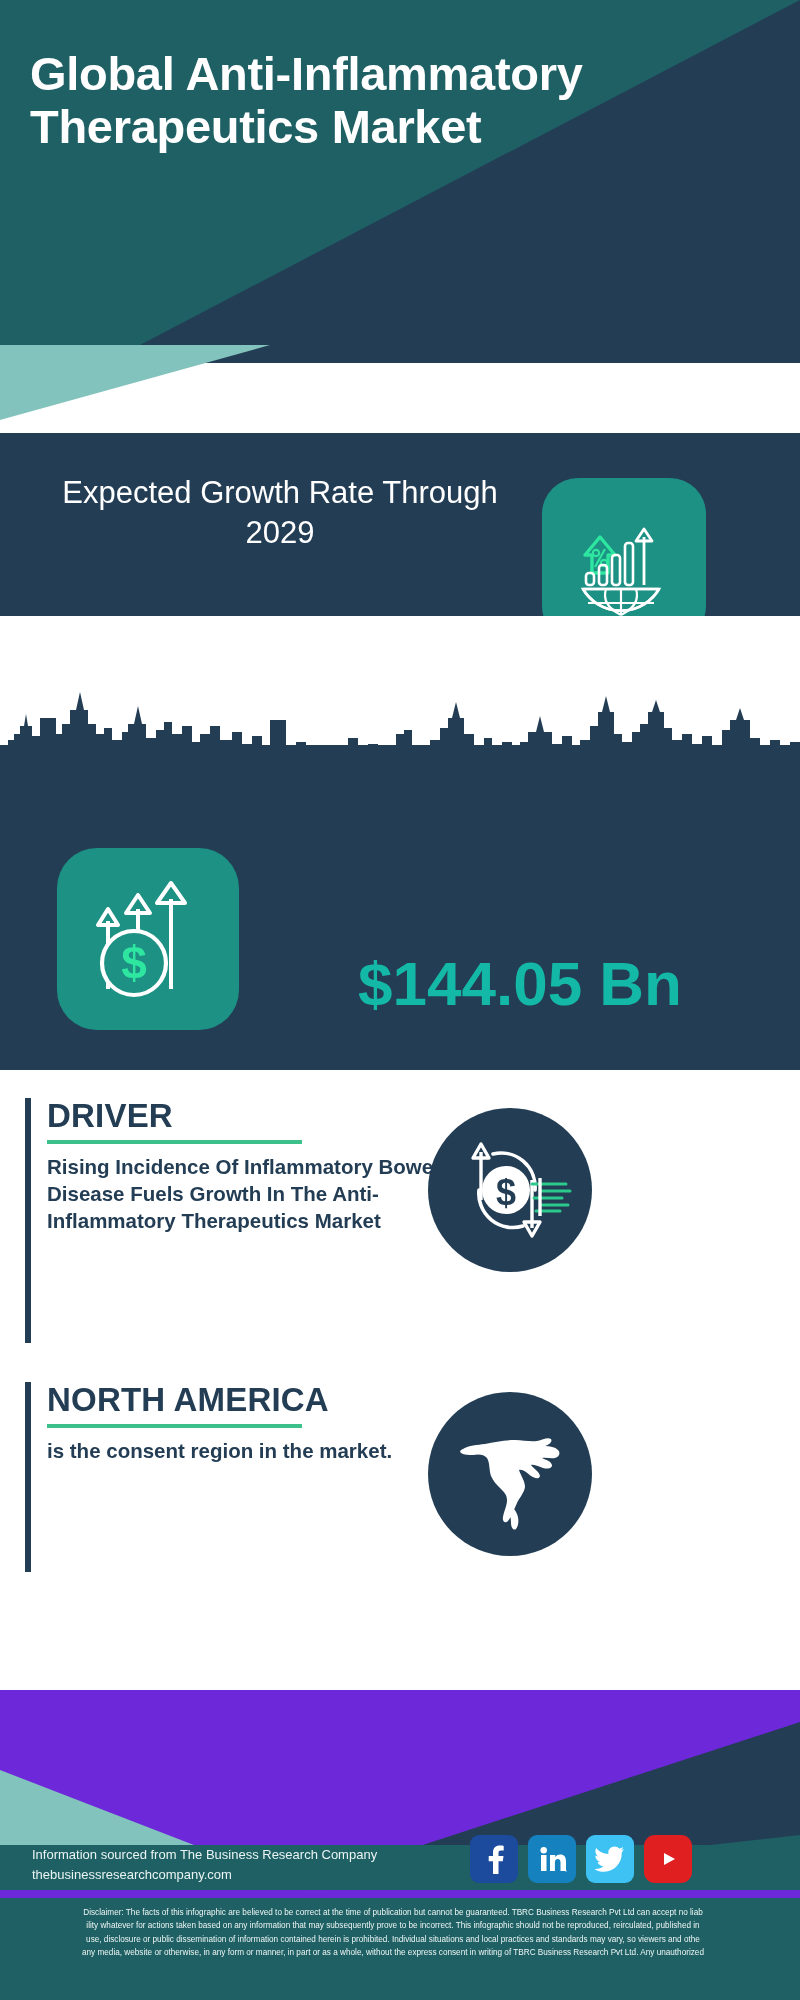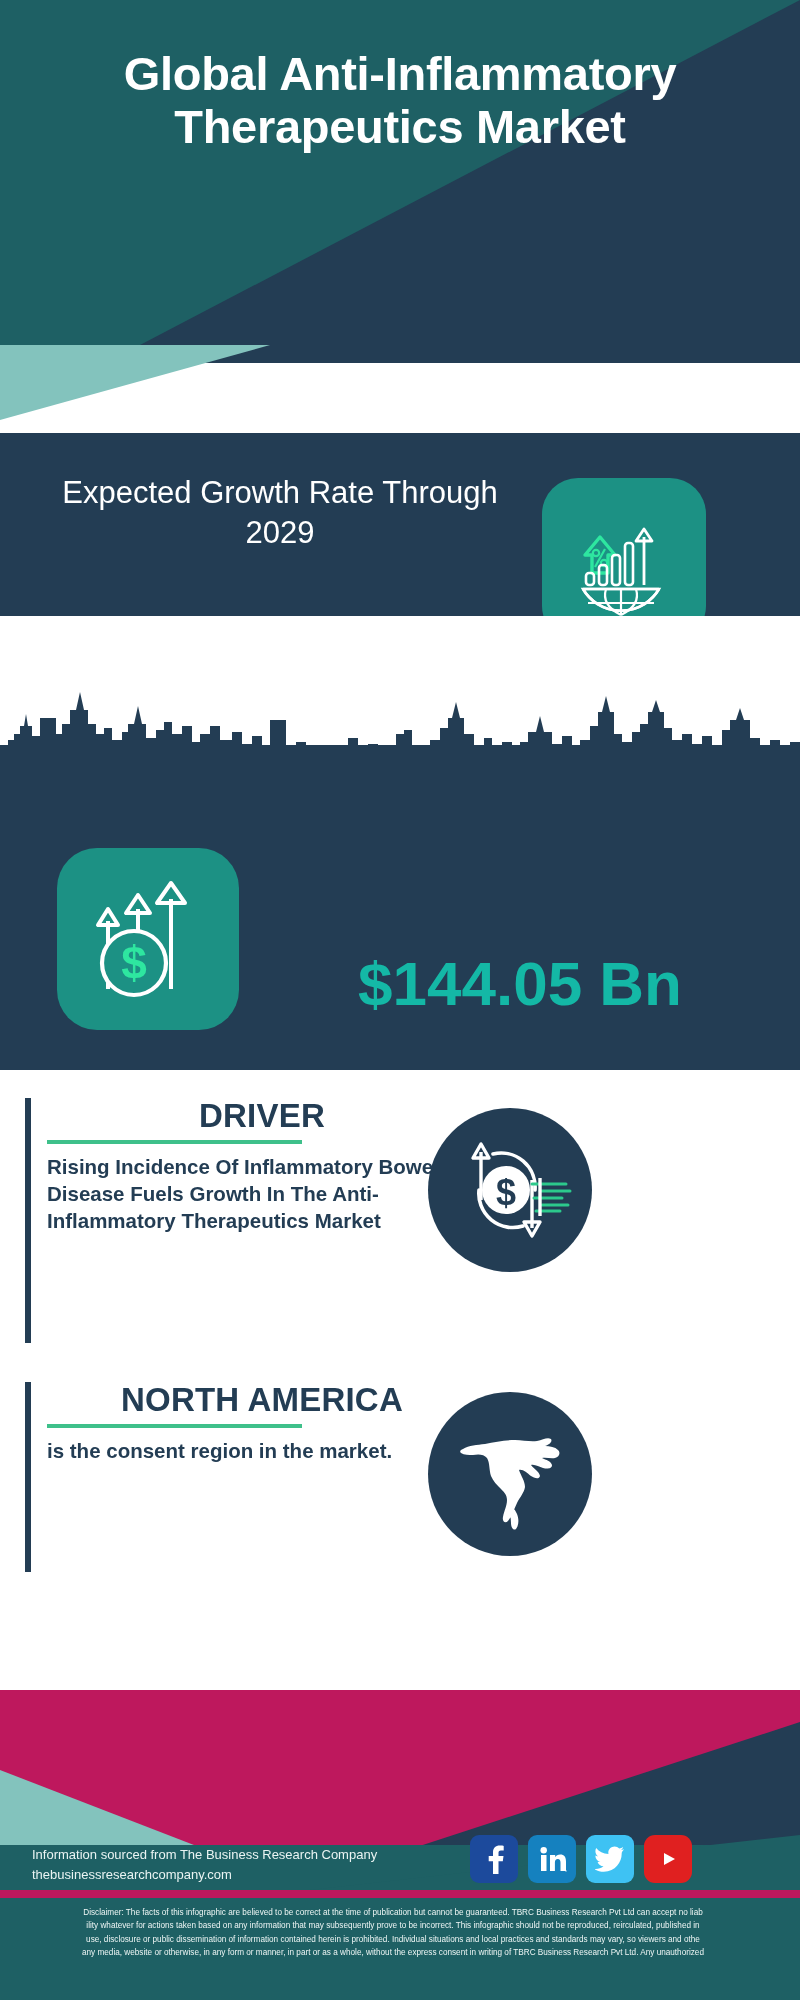--- a/index.html
+++ b/index.html
@@ -13,21 +13,21 @@
 
   
   .header{position:absolute;left:0;top:0;width:800px;height:345px;background:#1e6064;overflow:hidden;}
   .header .diag-dark{
     position:absolute;left:0;top:0;width:800px;height:345px;
     background:#233d54;
     clip-path:polygon(800px 0, 800px 345px, 140px 345px);
   }
   .header-title{
     position:absolute;left:0;top:48px;width:800px;
-    text-align:center;
+    text-align:left;
     color:#ffffff;
     font-size:47px;line-height:1.12;
     font-weight:bold;
     letter-spacing:-0.3px;
     padding:0 30px;box-sizing:border-box;
     z-index:3;
   }
 
   
   .band-white{position:absolute;left:0;top:345px;width:800px;height:88px;background:#ffffff;overflow:hidden;}
@@ -70,33 +70,33 @@
     position:absolute;left:255px;top:958px;width:530px;text-align:center;
     color:#14b8a6;font-size:62px;font-weight:bold;line-height:1;
   }
 
   
   .insights{position:absolute;left:0;top:1070px;width:800px;height:620px;background:#ffffff;}
   .insight{position:absolute;left:25px;width:760px;}
   .insight .bar{position:absolute;left:0;top:0;width:6px;background:#233d54;}
   .insight .body{position:absolute;left:22px;top:0;width:430px;}
   .insight h2{
-    margin:0;color:#233d54;font-size:33px;font-weight:bold;letter-spacing:0.2px;line-height:1.12;text-align:center;
+    margin:0;color:#233d54;font-size:33px;font-weight:bold;letter-spacing:0.2px;line-height:1.12;
   }
   .insight .rule{height:4px;width:255px;background:#3ec08a;margin:5px 0 9px 0;}
   .insight p{
     margin:0;color:#233d54;font-size:20.5px;font-weight:bold;line-height:1.33;
   }
   .round-icon{
     position:absolute;border-radius:50%;background:#233d54;
     display:flex;align-items:center;justify-content:center;
   }
 
   
-  .footer{position:absolute;left:0;top:1690px;width:800px;height:310px;background:#be185d;overflow:hidden;}
+  .footer{position:absolute;left:0;top:1690px;width:800px;height:310px;background:#6d28d9;overflow:hidden;}
   .f-dark{
     position:absolute;left:0;top:0;width:800px;height:200px;background:#233d54;
     clip-path:polygon(800px 32px, 800px 200px, 285px 200px);
   }
   .f-lightteal{
     position:absolute;left:0;top:0;width:800px;height:200px;background:#83c3bd;
     clip-path:polygon(0 80px, 310px 200px, 0 200px);
   }
   .f-teal{
     position:absolute;left:0;top:0;width:800px;height:200px;background:#1e6064;

